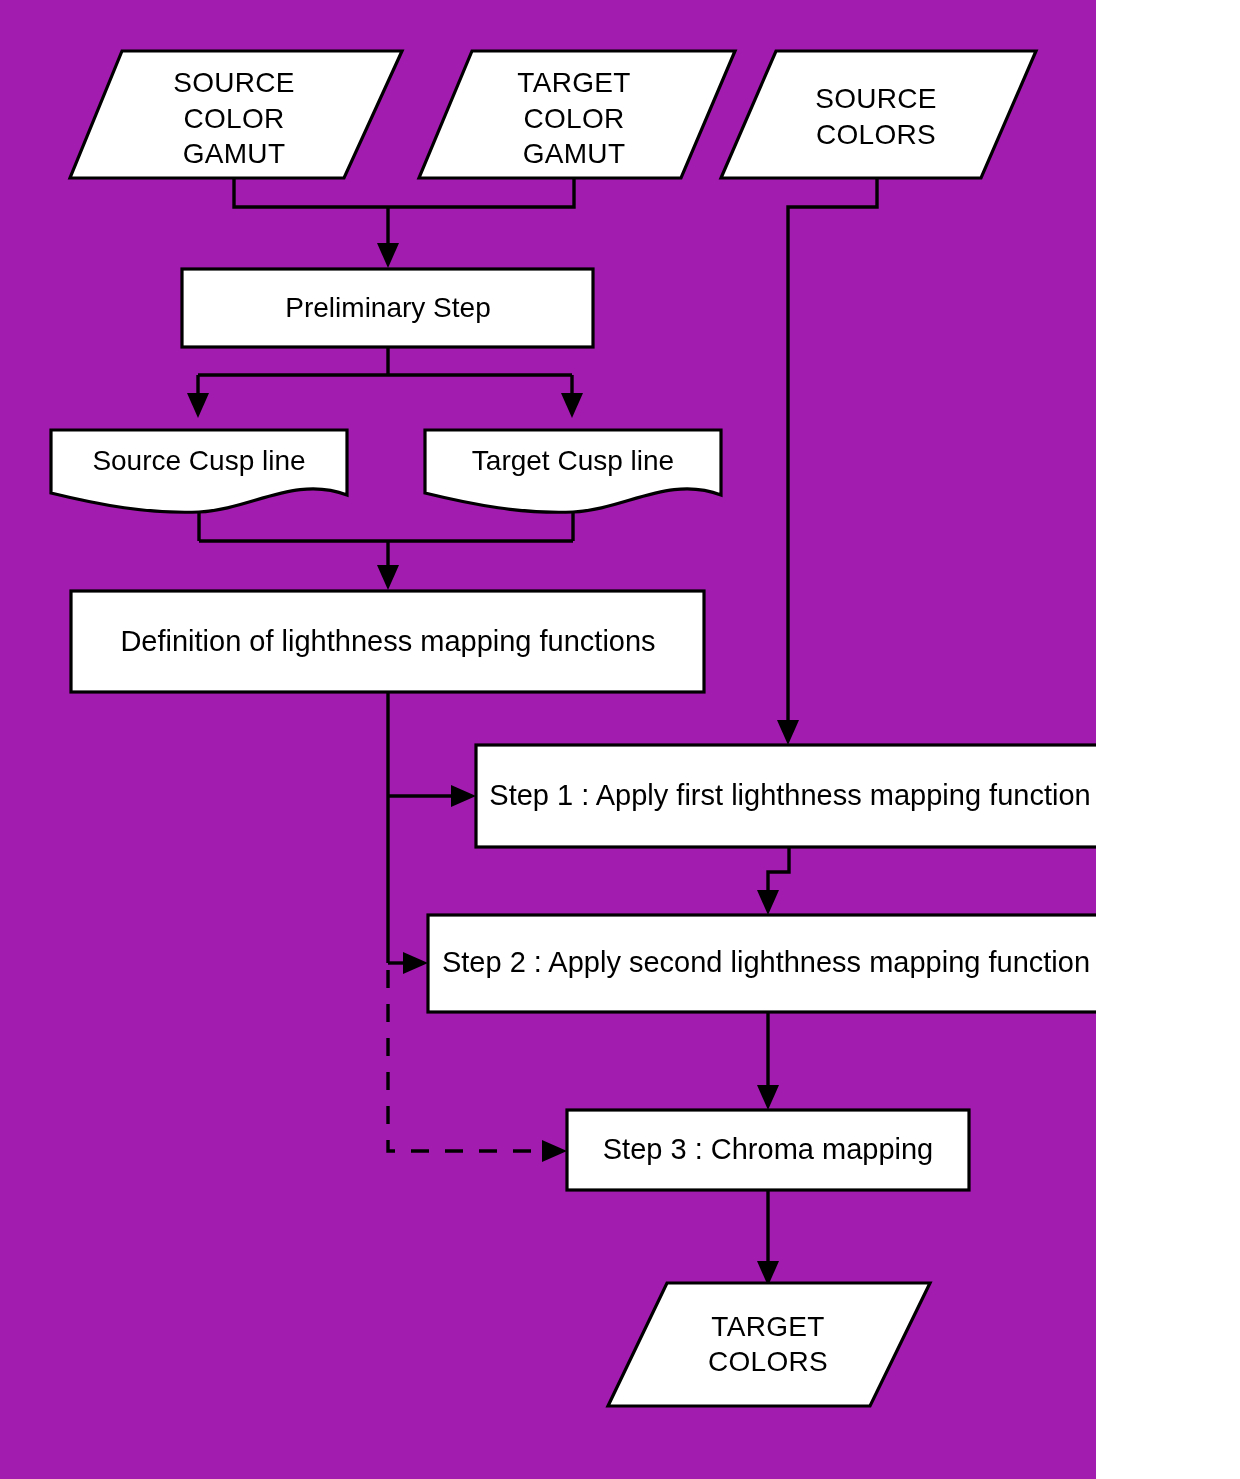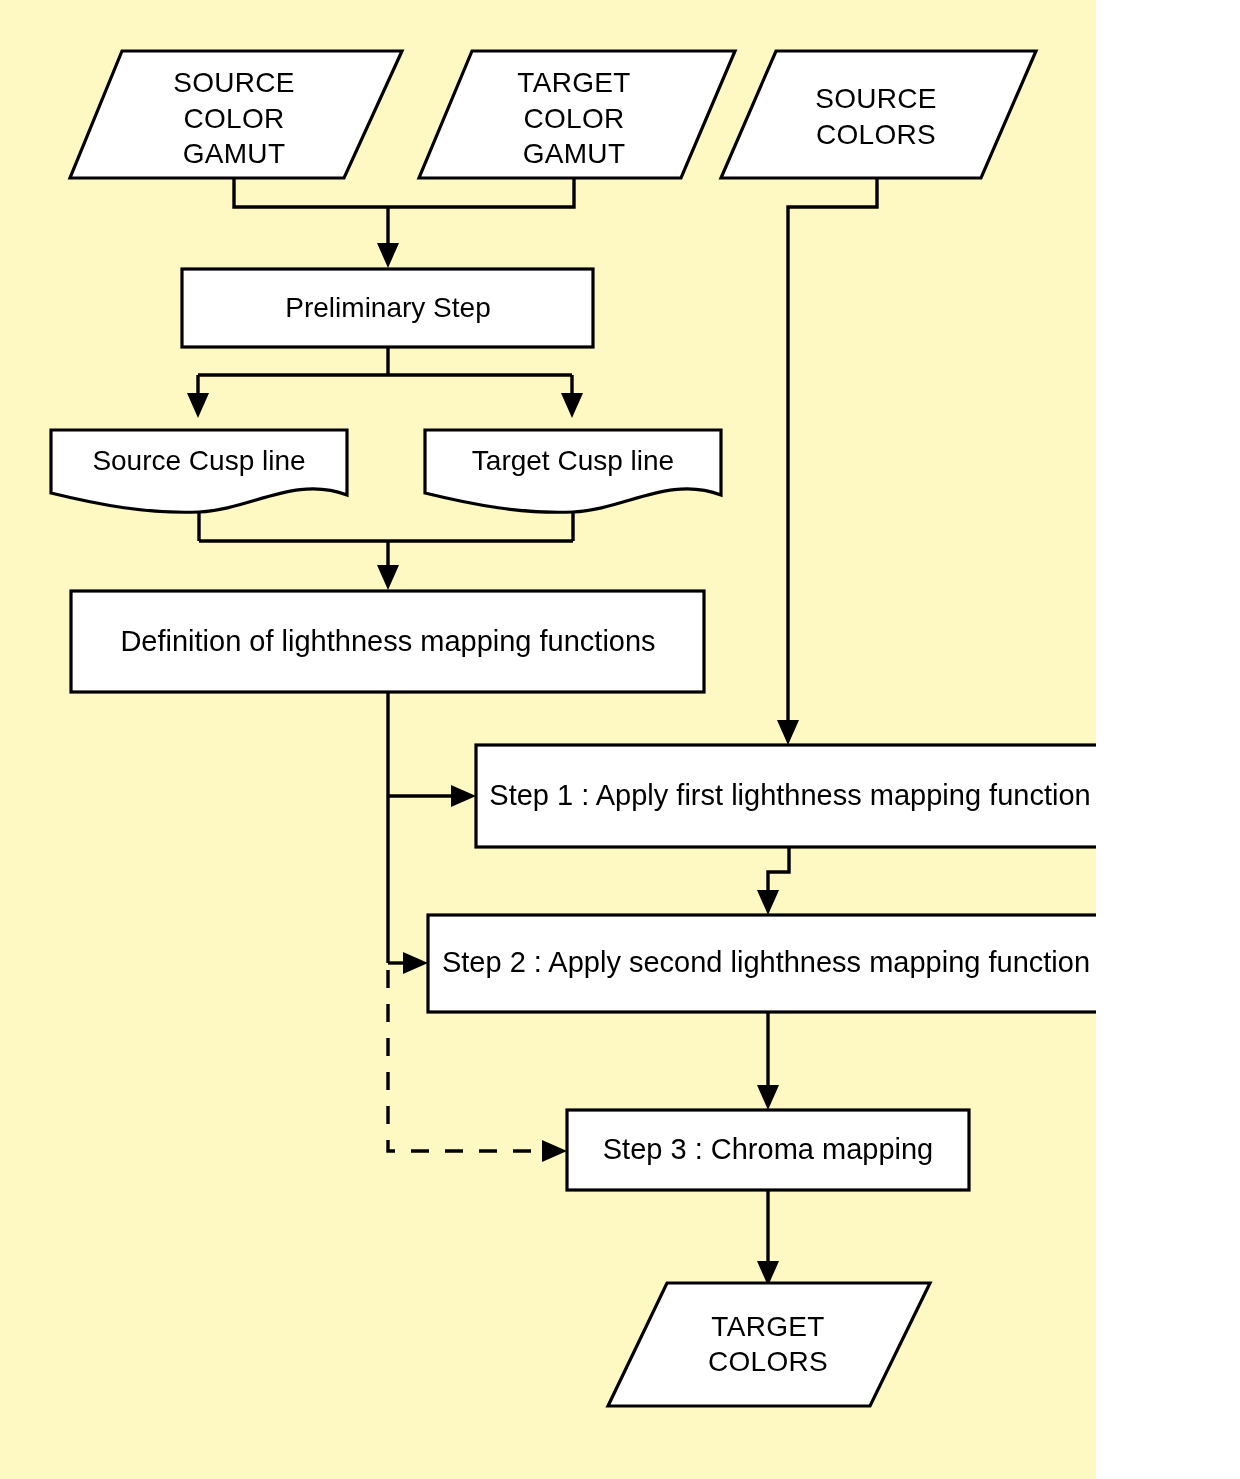--- a/index.html
+++ b/index.html
@@ -4,21 +4,21 @@
 <style>
   html, body {
     margin: 0;
     padding: 0;
     background: #ffffff;
   }
   #canvas {
     position: relative;
     width: 1096px;
     height: 1479px;
-    background: #fef9c3;
+    background: #a21caf;
     overflow: hidden;
     font-family: "Liberation Sans", sans-serif;
   }
   svg.flow {
     position: absolute;
     top: 0;
     left: 0;
     width: 1240px;
     height: 1479px;
   }

